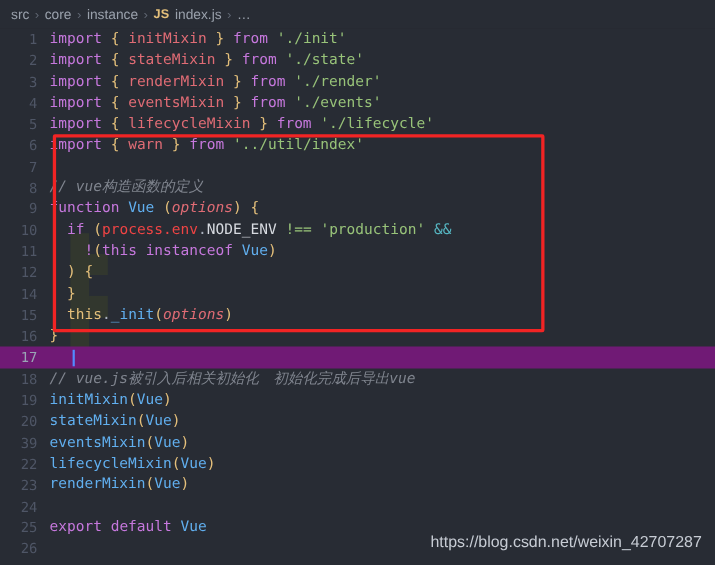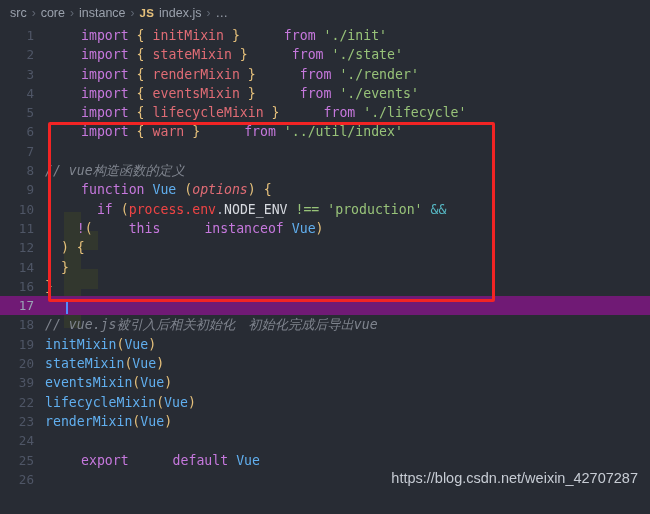--- a/index.html
+++ b/index.html
@@ -68,21 +68,21 @@
   .shade {
     position:absolute;
     background:#343a2e;
     opacity:.85;
     z-index:0;
     pointer-events:none;
   }
   .code > span { position:relative; z-index:1; }
 
   
-  .kw      { color:#c678dd;margin-left:36px; }           
+  .kw      { color:#c678dd; }           
   .ident   { color:#e06c75; }           
   .brace   { color:#e5c07b; }           
   .str     { color:#98c379; }           
   .cmt     { color:#7f848e; font-style:italic; }
   .fn      { color:#61afef; }           
   .cls     { color:#61afef; }           
   .prop    { color:#ef4444; }           
   .const   { color:#d7dae0; }           
   .op      { color:#98c379; }           
   .logic   { color:#56b6c2; }           
@@ -107,21 +107,21 @@
     width:447px; height:180px;
     border:3px solid #f22424;
     border-radius:2px;
     z-index:8;
     pointer-events:none;
   }
 
   
   .watermark {
     position:absolute;
-    right:12px; bottom:28px;
+    right:12px; bottom:13px;
     font-family:"Liberation Sans", sans-serif;
     font-size:14.5px;
     color:#c7ccd4;
     z-index:9;
     user-select:none;
   }
 </style>
 </head>
 <body>
 
@@ -206,20 +206,24 @@
         <span class="gutter">12</span>
         <span class="code"><span>  </span><span class="brace">)</span><span> </span><span class="brace">{</span></span>
       </div>
 
 
       <div class="row">
         <span class="gutter">14</span>
         <span class="code"><span>  </span><span class="brace">}</span></span>
       </div>
 
+      <div class="row">
+        <span class="gutter">15</span>
+        <span class="code"><span>  </span><span class="this">this</span><span class="dot">.</span><span class="fn">_init</span><span class="brace">(</span><span class="ident italic">options</span><span class="brace">)</span></span>
+      </div>
 
       <div class="row">
         <span class="gutter">16</span>
         <span class="code"><span class="brace">}</span></span>
       </div>
 
       <div class="row current">
         <span class="gutter">17</span>
         <span class="code"></span>
         <span class="cursor"></span>

